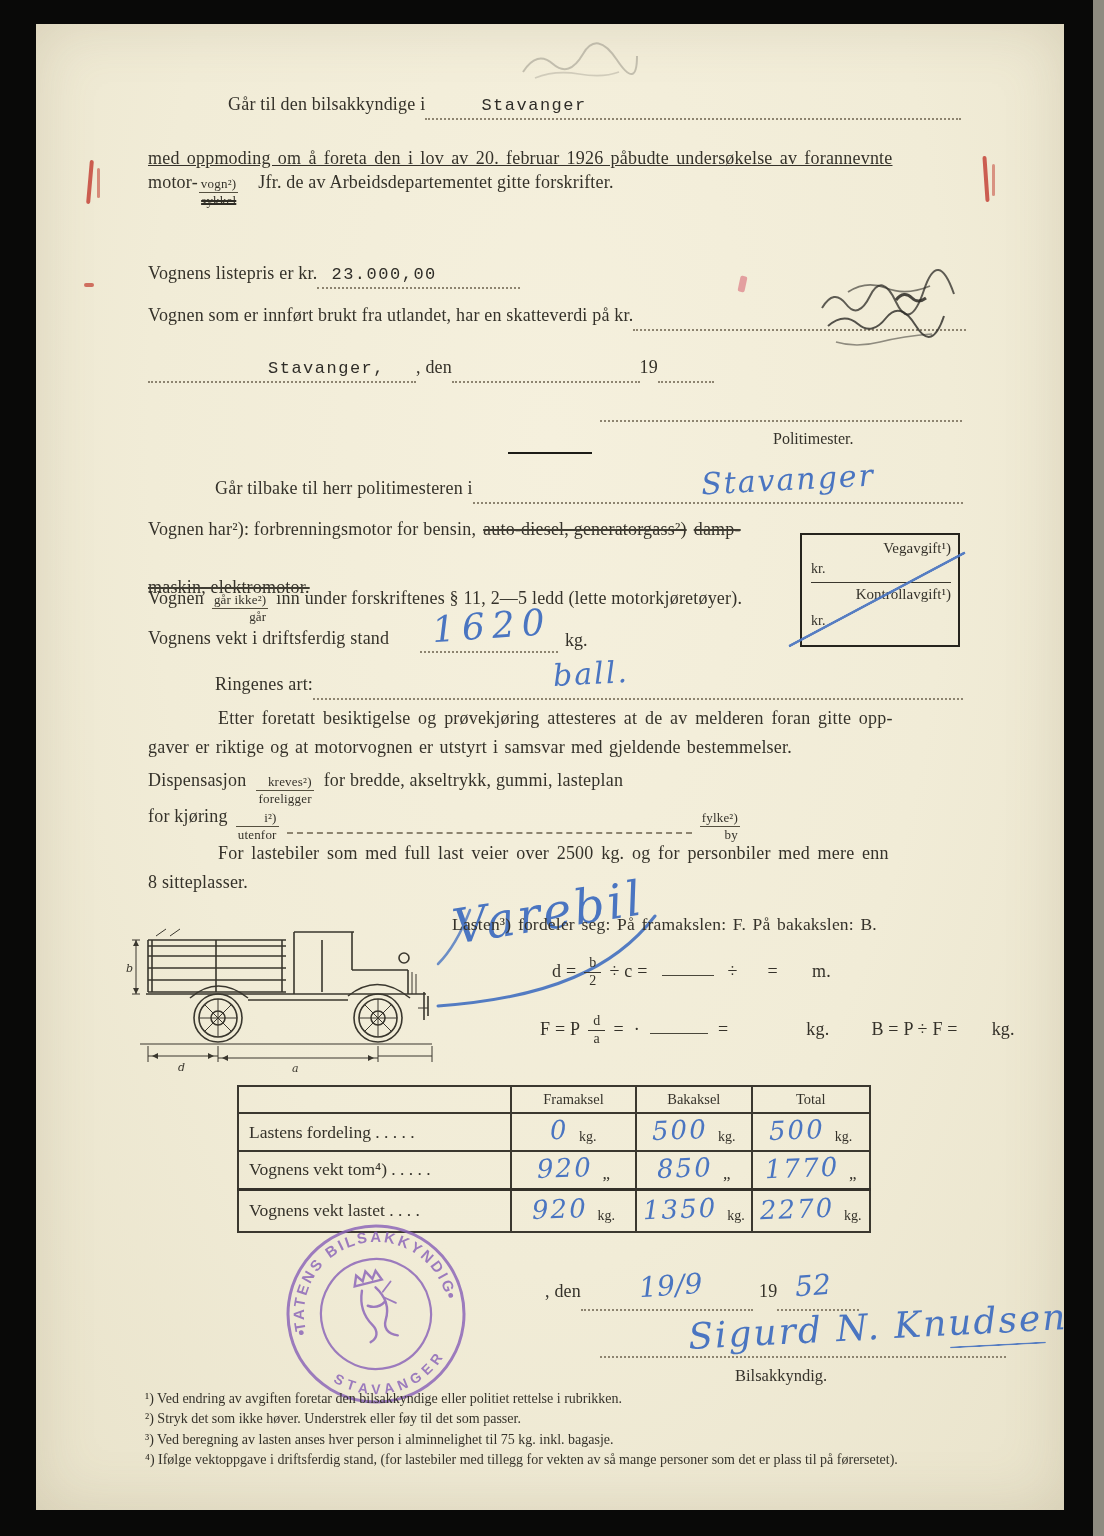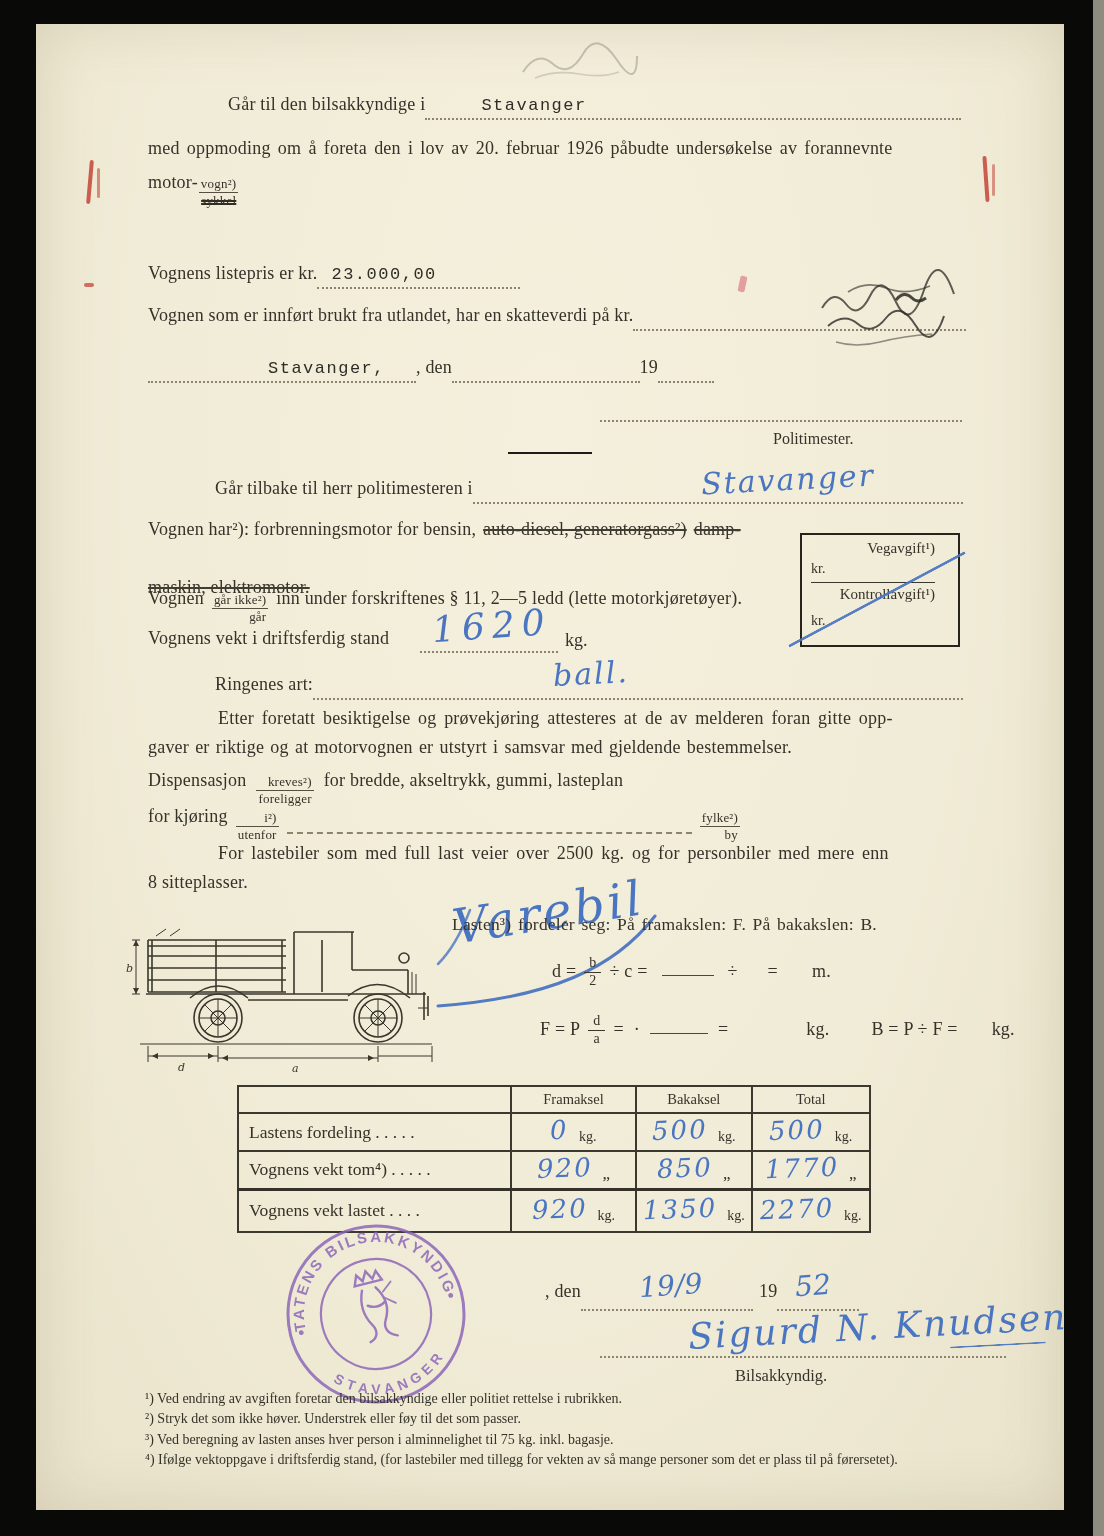--- a/index.html
+++ b/index.html
@@ -22,21 +22,21 @@
   .frak { display:inline-flex; flex-direction:column; font-size:13px; line-height:1.25; text-align:right;
           align-self:baseline; margin:0 8px; }
   .frak .ft { border-bottom:1.3px solid #55503f; padding:0 2px; }
   .frak .fb { padding:0 2px; }
   .strike { text-decoration:line-through; text-decoration-thickness:1.6px; text-decoration-color:#403d33; }
   .xxx { text-decoration:line-through double; text-decoration-color:#2f2d26; text-decoration-thickness:2px; }
   .mfrac { display:inline-flex; flex-direction:column; align-items:center; font-size:14px; line-height:1.15; margin:0 8px; }
   .mfrac .num { border-bottom:1.4px solid #3a372e; padding:0 5px; }
   .rule { border-bottom:1.6px solid #4a473b; height:0; align-self:center; transform:translateY(3px); }
   .fees { position:absolute; left:800px; top:533px; width:160px; height:114px; border:2.5px solid #26241d;
-          padding:5px 23px 4px 9px; font-size:15px; background:transparent; }
+          padding:5px 7px 4px 9px; font-size:15px; background:transparent; }
   .fees .r-right { text-align:right; }
   .fees .krrow { display:flex; align-items:flex-end; margin-top:4px; }
   .fees .krrow span:first-child { font-size:14px; }
   .fees .sep { border-top:1.6px solid #3a372d; margin-top:5px; padding-top:3px; }
   .fees .kr2 { font-size:14px; margin-top:10px; }
   .bluestroke { position:absolute; border-top:3px solid #4a75c1; height:0; opacity:.92; border-radius:2px; }
   .wtab { position:absolute; left:237px; top:1085px; border-collapse:collapse; table-layout:fixed; }
   .wtab td { border:2px solid #3b382f; }
   .wtab .th td { font-size:14.5px; text-align:center; height:27px; }
   .wtab .lab { font-size:17.5px; padding-left:10px; height:38px; }
@@ -69,30 +69,31 @@
   <div class="redmark" style="left:992px; top:164px; width:3px; height:32px; opacity:.5;"></div>
   <div class="pinkmark" style="left:739px; top:276px; width:7px; height:16px; transform:rotate(12deg); opacity:.6;"></div>
 
   <div class="pl" style="left:228px; top:94px; width:733px; height:26px;">
     <span>Går til den bilsakkyndige i</span>
     <span class="fill">
       <span class="typed abs" style="left:56px; bottom:2px;">Stavanger</span>
     </span>
   </div>
 
-  <div class="pl" style="left:148px; top:138px; word-spacing:2.5px;">
+  <div class="pl" style="left:148px; top:148px; word-spacing:2.5px;text-decoration:underline;">
     <span>med oppmoding om å foreta den i lov av 20. februar 1926 påbudte undersøkelse av forannevnte</span>
   </div>
 
   <div class="pl" style="left:148px; top:172px; height:26px;">
     <span>motor-</span>
     <span class="frak" style="margin-left:1px;">
       <span class="ft">vogn²)</span>
       <span class="fb xxx">sykkel</span>
     </span>
+    <span style="margin-left:12px;">Jfr. de av Arbeidsdepartementet gitte forskrifter.</span>
   </div>
 
 
   <div class="pl" style="left:148px; top:263px; width:372px; height:26px;">
     <span>Vognens listepris er kr.</span>
     <span class="fill">
       <span class="typed abs" style="left:14px; bottom:2px;">23.000,00</span>
     </span>
   </div>
 

